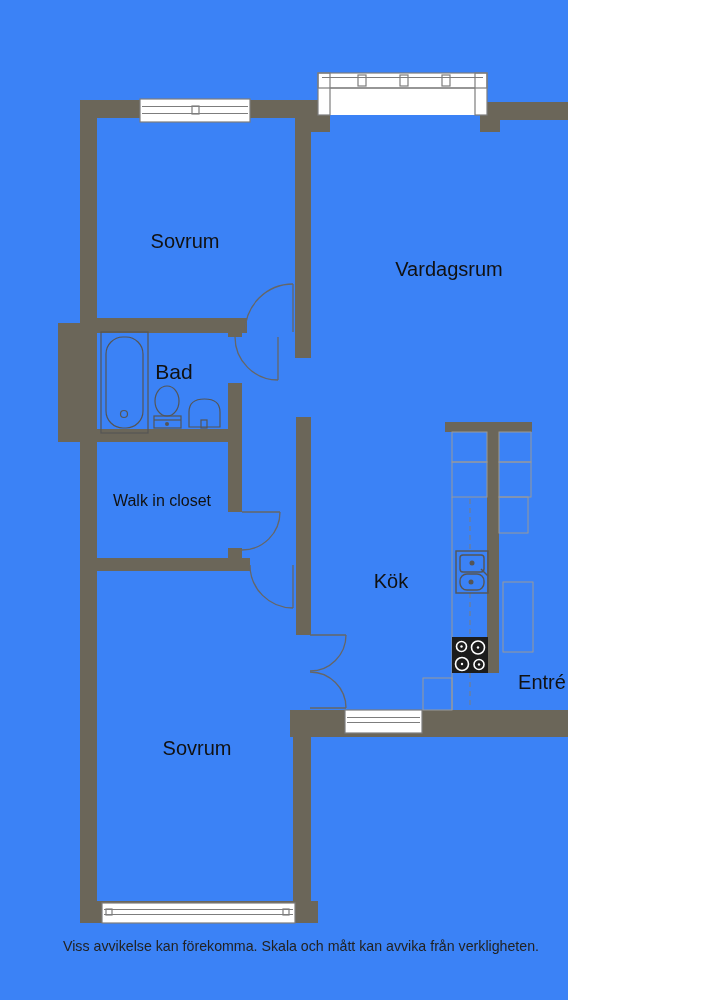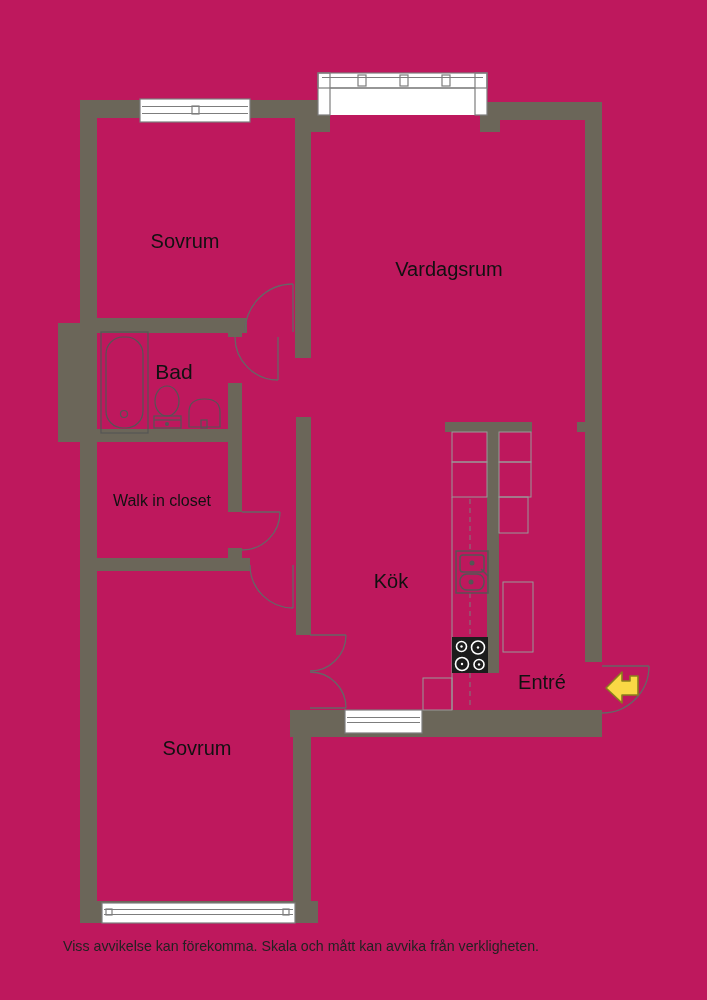--- a/index.html
+++ b/index.html
@@ -1,16 +1,16 @@
 <!DOCTYPE html>
 <html><head>
 <meta charset="utf-8">
 <style>
   html,body{margin:0;padding:0;background:#ffffff;}
-  #stage{position:relative;width:707px;height:1000px;background:#be185d;overflow:hidden;
+  #stage{position:relative;width:568px;height:1000px;background:#3b82f6;overflow:hidden;
          font-family:"Liberation Sans", sans-serif;}
   svg{position:absolute;left:0;top:0;}
   text{font-family:"Liberation Sans", sans-serif;}
 </style>
 </head>
 <body>
 
 <div id="stage">
 <svg width="707" height="1000" viewBox="0 0 707 1000">
 

